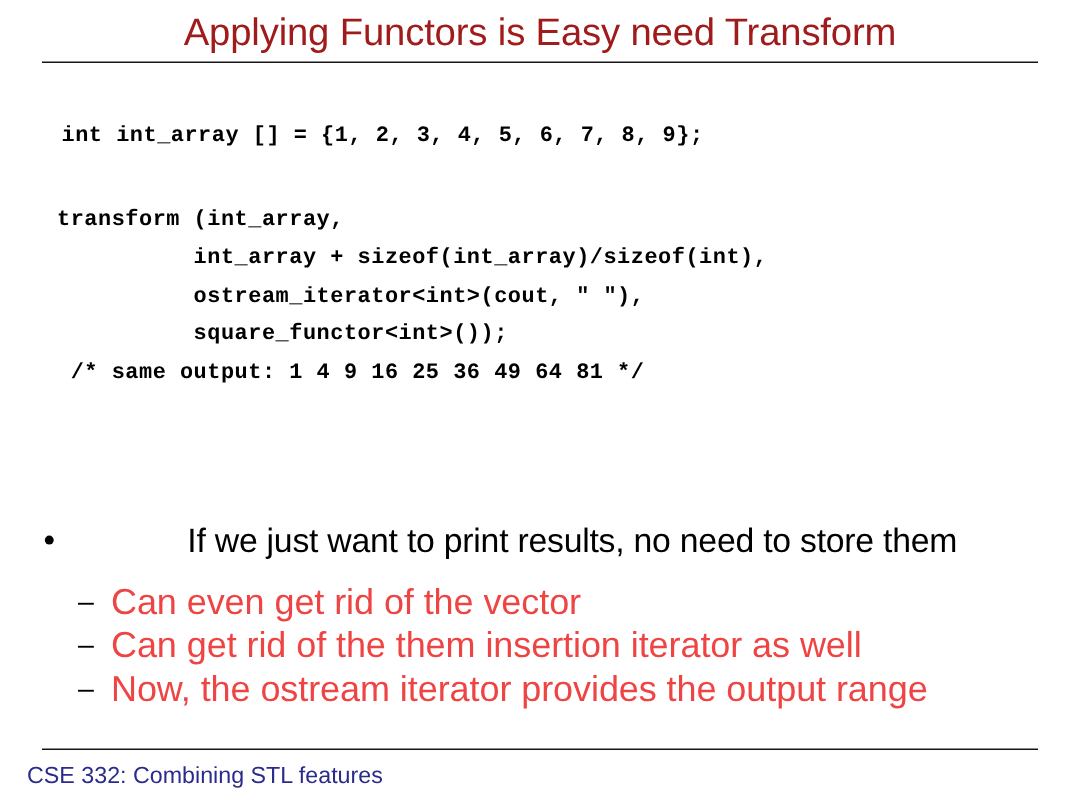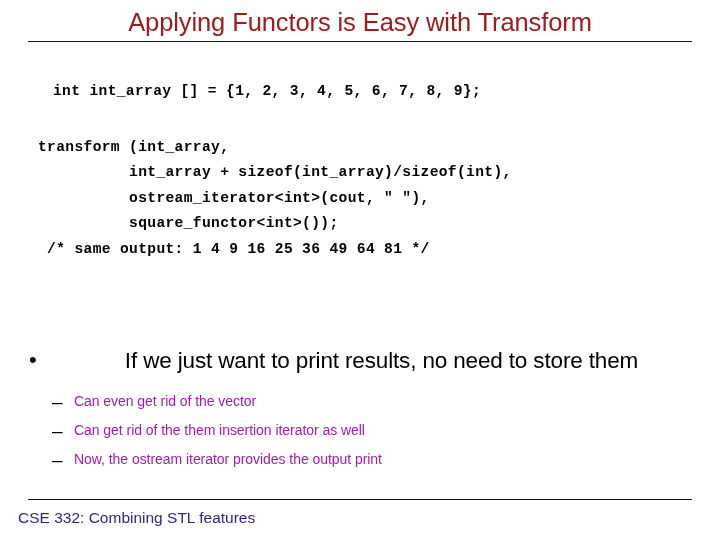--- a/index.html
+++ b/index.html
@@ -57,21 +57,21 @@
     top: 0;
     font-family: "Liberation Mono", "DejaVu Sans Mono", monospace;
     font-size: 14.6px;
     font-weight: bold;
     color: #000000;
     white-space: pre;
     line-height: 1.0;
     letter-spacing: 0.35px;
   }
   .code-one {
-    left: 53px;
+    left: 41px;
     top: 72px;
     margin-top: 12px;
   }
   .code-two {
     left: 38px;
     top: 120px;
     line-height: 25.5px;
   }
 
   
@@ -115,23 +115,23 @@
   }
   .bullet-l2 .marker {
     flex: 0 0 auto;
     width: 22px;
     font-size: 19px;
     line-height: 27px;
     color: #000000;
   }
   .bullet-l2 .text {
     flex: 1 1 auto;
-    font-size: 14px;
+    font-size: 24px;
     line-height: 27px;
-    color: #a21caf;
+    color: #ef4444;
     white-space: nowrap;
     letter-spacing: -0.05px;
   }
 
   
   .footer-rule {
     position: absolute;
     left: 28px;
     top: 499px;
     width: 664px;
@@ -147,21 +147,21 @@
     color: #2B2B8C;
     white-space: nowrap;
   }
 </style>
 </head>
 <body>
 
 <div class="slide">
 
   <div class="title-area">
-    <h1 class="slide-title">Applying Functors is Easy with Transform</h1>
+    <h1 class="slide-title">Applying Functors is Easy need Transform</h1>
   </div>
   <div class="title-rule"></div>
 
   <pre class="code-block code-one">int int_array [] = {1, 2, 3, 4, 5, 6, 7, 8, 9};</pre>
 
   <pre class="code-block code-two">transform (int_array,
           int_array + sizeof(int_array)/sizeof(int),
           ostream_iterator&lt;int&gt;(cout, " "),
           square_functor&lt;int&gt;());
  /* same output: 1 4 9 16 25 36 49 64 81 */</pre>
@@ -175,20 +175,20 @@
     <div class="bullet-l2">
       <span class="marker">–</span>
       <span class="text">Can even get rid of the vector</span>
     </div>
     <div class="bullet-l2">
       <span class="marker">–</span>
       <span class="text">Can get rid of the them insertion iterator as well</span>
     </div>
     <div class="bullet-l2">
       <span class="marker">–</span>
-      <span class="text">Now, the ostream iterator provides the output print</span>
+      <span class="text">Now, the ostream iterator provides the output range</span>
     </div>
   </div>
 
   <div class="footer-rule"></div>
   <div class="footer-text">CSE 332: Combining STL features</div>
 
 </div>
 
 </body></html>

